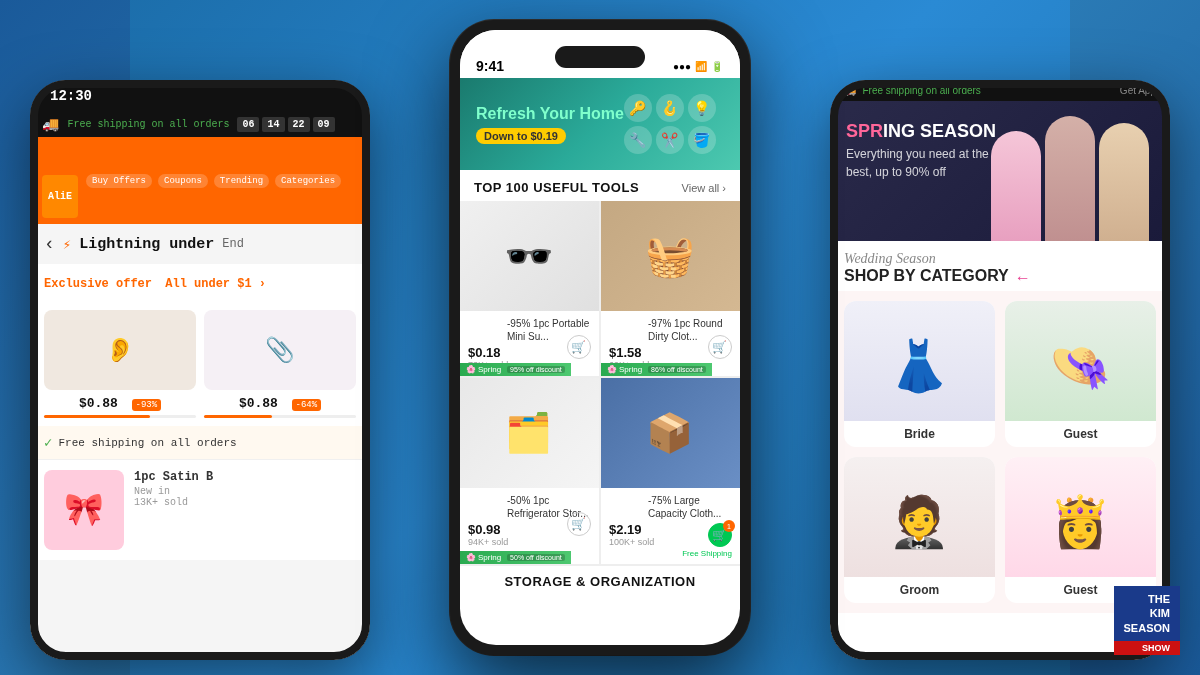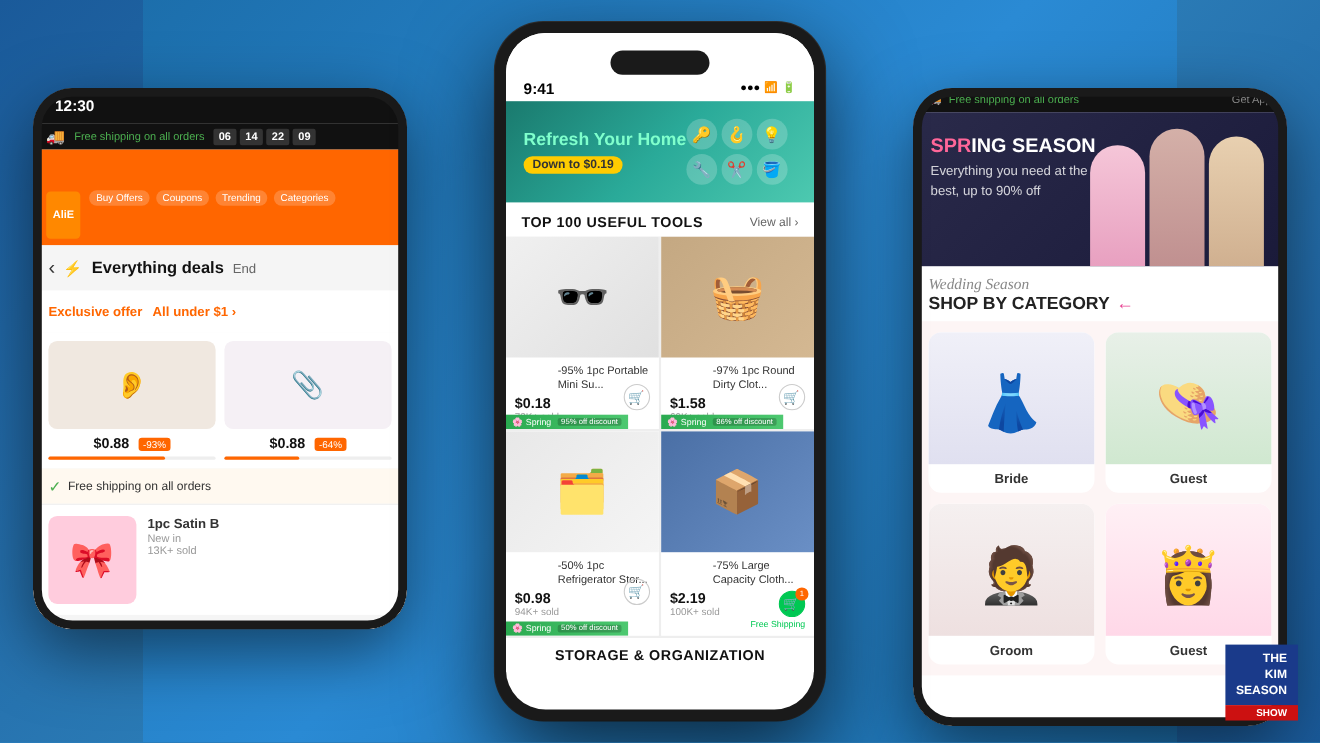--- a/index.html
+++ b/index.html
@@ -19,26 +19,27 @@
       background: linear-gradient(135deg, #1a6aa5 0%, #2a8ad4 50%, #1a6aa5 100%);
       z-index: 0;
     }
 
     
     .phone-left {
       position: absolute;
       left: 30px;
       top: 80px;
       width: 340px;
-      height: 492px;
+      height: 580px;
       background: #111;
       border-radius: 36px;
       z-index: 2;
       overflow: hidden;
       box-shadow: 0 20px 60px rgba(0,0,0,0.5);
+      font-family: Liberation Mono, monospace;
     }
 
     .phone-left-screen {
       position: absolute;
       inset: 0;
       background: #f5f5f5;
       border-radius: 36px;
       overflow: hidden;
     }
 
@@ -334,21 +335,21 @@
       width: 90px;
       height: 22px;
       background: #1a1a1a;
       border-radius: 20px;
       z-index: 20;
     }
 
     
     .status-bar-center {
       background: white;
-      padding: 42px 16px 4px;
+      padding: 28px 16px 4px;
       display: flex;
       justify-content: space-between;
       align-items: center;
       font-size: 12px;
       font-weight: 600;
     }
 
     .status-icons {
       display: flex;
       gap: 4px;
@@ -787,21 +788,21 @@
         <div class="orange-nav-item">Buy Offers</div>
         <div class="orange-nav-item">Coupons</div>
         <div class="orange-nav-item">Trending</div>
         <div class="orange-nav-item">Categories</div>
       </div>
     </div>
 
     <div class="lightning-header">
       <span class="back-arrow">‹</span>
       <span class="lightning-badge">⚡</span>
-      <span class="lightning-title">Everything deals</span>
+      <span class="lightning-title">Lightning under</span>
       <span class="end-text">End</span>
     </div>
 
     <div class="exclusive-section">
       <span class="exclusive-title">
         <span>Exclusive offer</span>
         <span style="color:#ff6600;font-weight:600;margin-left:6px;">All under $1</span>
         <span class="arrow">›</span>
       </span>
     </div>

